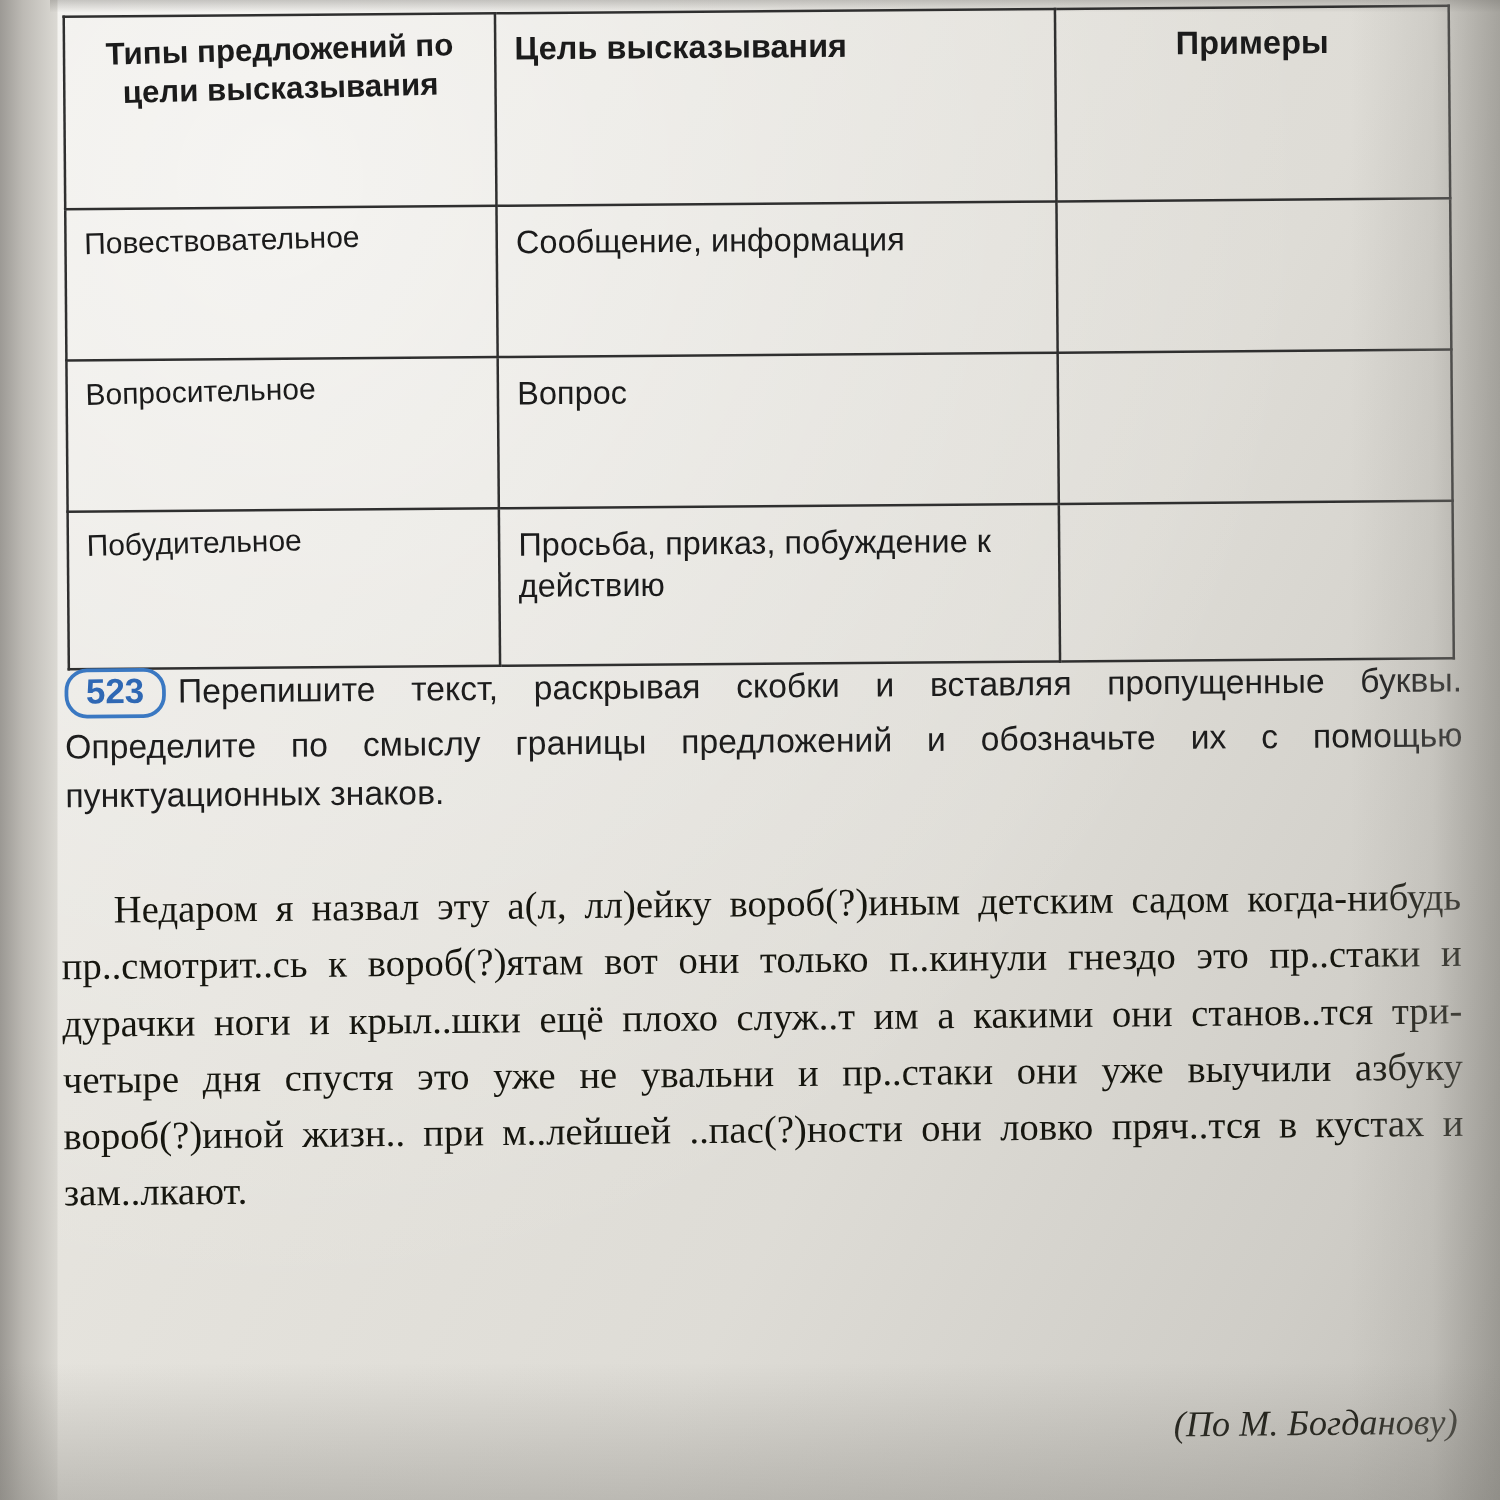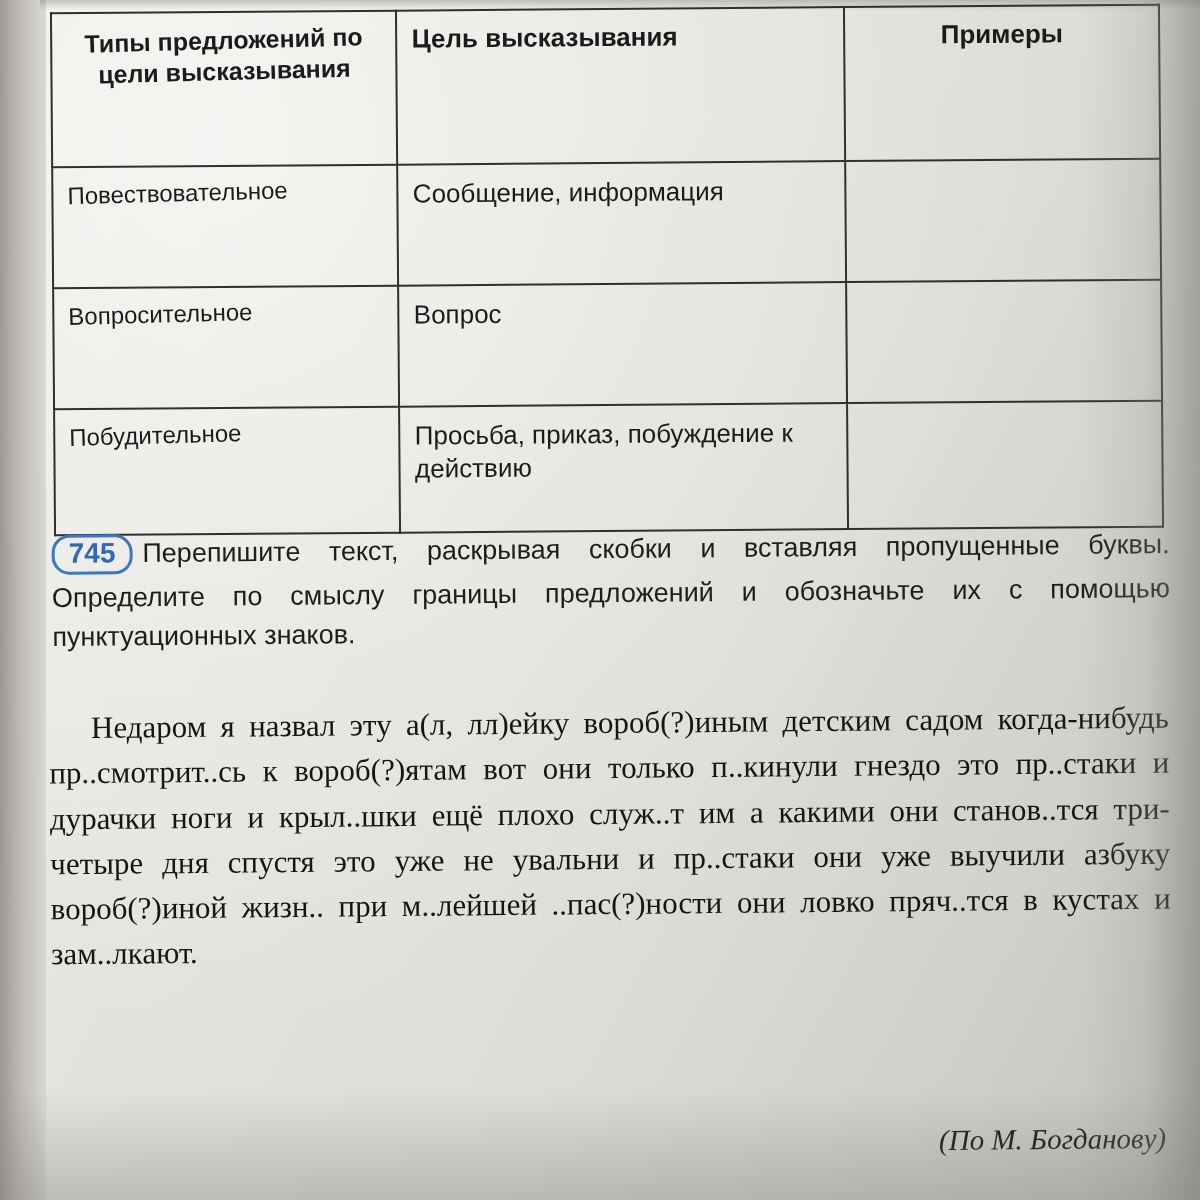--- a/index.html
+++ b/index.html
@@ -230,21 +230,21 @@
             </td>
             <td class="cell-goal">Просьба, приказ, побуждение к действию</td>
             <td class="cell-ex"></td>
           </tr>
         </tbody>
       </table>
     </div>
 
     <div class="ex-block">
       <p class="ex-para" style="margin:0;">
-        <span class="ex-num">745</span><span class="ex-text">Перепишите текст, раскрывая скобки и вставляя пропущенные буквы. Определите по смыслу границы предложений и обозначьте их с помощью пунктуационных знаков.</span>
+        <span class="ex-num">523</span><span class="ex-text">Перепишите текст, раскрывая скобки и вставляя пропущенные буквы. Определите по смыслу границы предложений и обозначьте их с помощью пунктуационных знаков.</span>
       </p>
     </div>
 
     <div class="body-text">
       <p>Недаром я назвал эту а(л, лл)ейку вороб(?)иным детским садом когда-нибудь пр..смотрит..сь к вороб(?)ятам вот они только п..кинули гнездо это пр..стаки и дурачки ноги и крыл..шки ещё плохо служ..т им а какими они станов..тся три-четыре дня спустя это уже не увальни и пр..стаки они уже выучили азбуку вороб(?)иной жизн.. при м..лейшей ..пас(?)ности они ловко пряч..тся в кустах и зам..лкают.</p>
     </div>
 
     <div class="attribution">(По М. Богданову)</div>
 
   </div>

